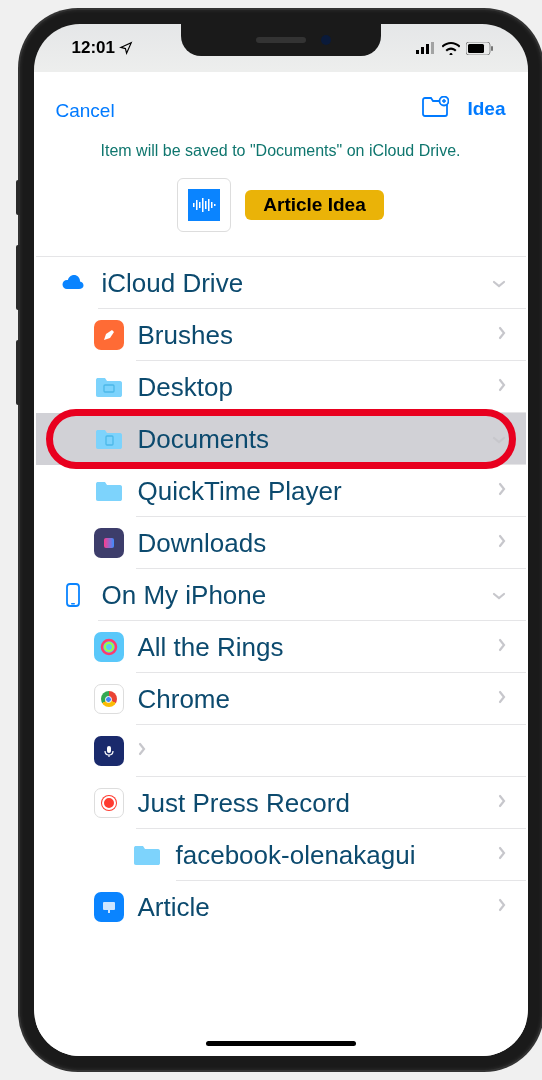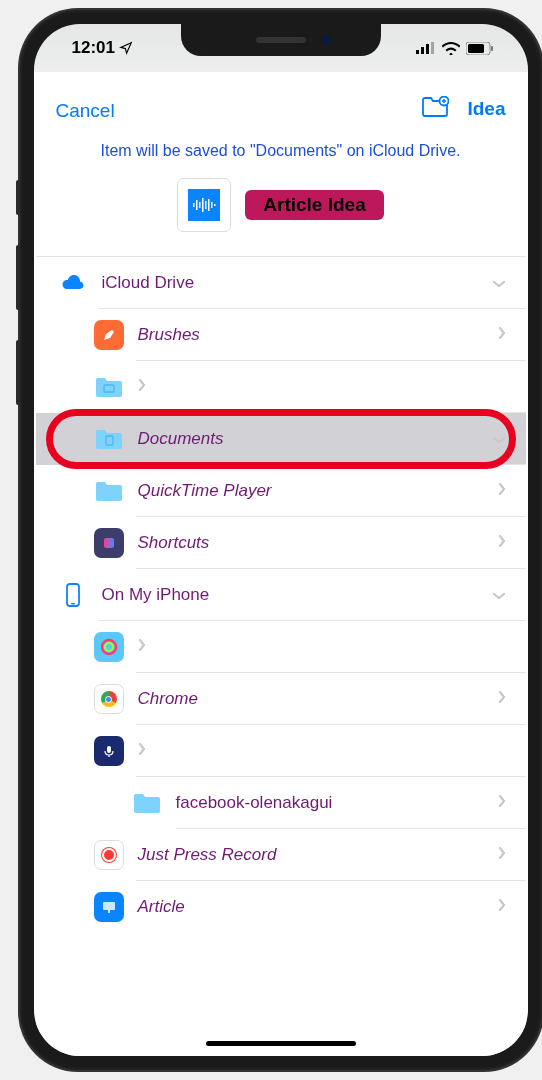--- a/index.html
+++ b/index.html
@@ -161,21 +161,21 @@
       cursor: pointer;
     }
     
     .nav-button.bold {
       font-weight: 600;
     }
     
     .save-info {
       text-align: center;
       font-size: 16px;
-      color: #1d4ed8;
+      color: #0f766e;
       padding: 8px 20px 18px;
     }
     
     .file-preview {
       display: flex;
       justify-content: center;
       align-items: center;
       gap: 14px;
       padding-bottom: 24px;
     }
@@ -196,21 +196,21 @@
       height: 32px;
       background: #0a84ff;
       display: flex;
       align-items: center;
       justify-content: center;
       color: #fff;
       font-size: 10px;
     }
     
     .file-name-chip {
-      background: #be185d;
+      background: #eab308;
       padding: 4px 18px;
       border-radius: 6px;
       font-size: 19px;
       font-weight: 600;
     }
     
     .file-list {
       border-top: 1px solid #e5e5e7;
       overflow-y: auto;
       height: calc(100% - 210px);
@@ -223,21 +223,20 @@
       position: relative;
       cursor: pointer;
     }
     
     .list-row.location-row {
       padding-left: 22px;
     }
     
     .list-row.folder-row {
       padding-left: 58px;
-      font-style: italic;
     }
     
     .list-row.subfolder-row {
       padding-left: 96px;
     }
     
     .list-row .row-border {
       position: absolute;
       bottom: 0;
       right: 0;
@@ -261,22 +260,22 @@
       width: 30px;
       height: 30px;
       display: flex;
       align-items: center;
       justify-content: center;
       margin-right: 14px;
       flex-shrink: 0;
     }
     
     .row-label {
-      font-size: 17px;
-      color: #701a75;
+      font-size: 26px;
+      color: #0c4a6e;
       flex: 1;
     }
     
     .row-chevron {
       margin-right: 20px;
       color: #c7c7cc;
       flex-shrink: 0;
     }
     
     .selected-row {
@@ -449,20 +448,21 @@
     <div class="row-border"></div>
   </div>
           <div class="list-row folder-row ">
 
     <div class="row-icon">
               <svg class="folder-icon" viewBox="0 0 30 24">
     <path d="M2 5 C2 3.5 3 3 4 3 L11 3 L13 6 L26 6 C27.5 6 28 7 28 8 L28 20 C28 21.5 27 22 26 22 L4 22 C2.5 22 2 21 2 20 Z" fill="#7dd3fc"></path>
     <rect x="10" y="10" width="10" height="7" rx="1" fill="none" stroke="#4cb8e8" stroke-width="1.3"></rect>
   </svg>
             </div>
+    <div class="row-label">Desktop</div>
     <div class="row-chevron"><svg width="8" height="14" viewBox="0 0 8 14" fill="none" stroke="#c7c7cc" stroke-width="2.2" stroke-linecap="round">
                 <path d="M2 2l4 5-4 5"></path>
               </svg></div>
     <div class="row-border"></div>
   </div>
           <div class="list-row folder-row selected-row">
     <div class="highlight-ring"></div>
     <div class="row-icon">
               <svg class="folder-icon" viewBox="0 0 30 24">
     <path d="M2 5 C2 3.5 3 3 4 3 L11 3 L13 6 L26 6 C27.5 6 28 7 28 8 L28 20 C28 21.5 27 22 26 22 L4 22 C2.5 22 2 21 2 20 Z" fill="#7dd3fc"></path>
@@ -497,21 +497,21 @@
                   <rect x="3" y="3" width="10" height="10" rx="2" fill="url(#sg)"></rect>
                   <defs>
                     <linearGradient id="sg">
                       <stop offset="0" stop-color="#ff3b8d"></stop>
                       <stop offset="1" stop-color="#3b8dff"></stop>
                     </linearGradient>
                   </defs>
                 </svg>
               </div>
             </div>
-    <div class="row-label">Shortcuts</div>
+    <div class="row-label">Downloads</div>
     <div class="row-chevron"><svg width="8" height="14" viewBox="0 0 8 14" fill="none" stroke="#c7c7cc" stroke-width="2.2" stroke-linecap="round">
                 <path d="M2 2l4 5-4 5"></path>
               </svg></div>
     <div class="row-border"></div>
   </div>
           <div class="list-row location-row">
     <div class="row-icon phone-icon">
               <svg viewBox="0 0 28 28" width="20" height="28">
     <rect x="8" y="3" width="12" height="22" rx="3" fill="none" stroke="#0a84ff" stroke-width="1.8"></rect>
     <rect x="12" y="22" width="4" height="1.5" rx="0.7" fill="#0a84ff"></rect>
@@ -526,20 +526,21 @@
           <div class="list-row folder-row ">
 
     <div class="row-icon">
               <div class="app-icon" style="background:#5ac8fa;">
                 <svg width="18" height="18" viewBox="0 0 18 18">
                   <circle cx="9" cy="9" r="7" fill="none" stroke="#ff3b6b" stroke-width="2.5"></circle>
                   <circle cx="9" cy="9" r="4" fill="none" stroke="#9dff3b" stroke-width="2"></circle>
                 </svg>
               </div>
             </div>
+    <div class="row-label">All the Rings</div>
     <div class="row-chevron"><svg width="8" height="14" viewBox="0 0 8 14" fill="none" stroke="#c7c7cc" stroke-width="2.2" stroke-linecap="round">
                 <path d="M2 2l4 5-4 5"></path>
               </svg></div>
     <div class="row-border"></div>
   </div>
           <div class="list-row folder-row ">
 
     <div class="row-icon">
               <div class="app-icon" style="background:#ffffff;border:1px solid #ddd;">
                 <div style="width:16px;height:16px;border-radius:50%;background:conic-gradient(#ea4335 0 120deg,#fbbc05 120deg 240deg,#34a853 240deg);display:flex;align-items:center;justify-content:center;">
@@ -561,42 +562,42 @@
                   <rect x="5" y="2" width="4" height="7" rx="2" fill="#fff"></rect>
                   <path d="M3 7c0 2.5 1.8 4 4 4s4-1.5 4-4M7 11v2" stroke="#fff" stroke-width="1.2" fill="none"></path>
                 </svg>
               </div>
             </div>
     <div class="row-chevron"><svg width="8" height="14" viewBox="0 0 8 14" fill="none" stroke="#c7c7cc" stroke-width="2.2" stroke-linecap="round">
                 <path d="M2 2l4 5-4 5"></path>
               </svg></div>
     <div class="row-border"></div>
   </div>
-          <div class="list-row subfolder-row ">
-
-    <div class="row-icon">
-              <svg class="folder-icon" viewBox="0 0 30 24">
-    <path d="M2 5 C2 3.5 3 3 4 3 L11 3 L13 6 L26 6 C27.5 6 28 7 28 8 L28 20 C28 21.5 27 22 26 22 L4 22 C2.5 22 2 21 2 20 Z" fill="#7dd3fc"></path>
-
-  </svg>
-            </div>
-    <div class="row-label">facebook-olenakagui</div>
-    <div class="row-chevron"><svg width="8" height="14" viewBox="0 0 8 14" fill="none" stroke="#c7c7cc" stroke-width="2.2" stroke-linecap="round">
-                <path d="M2 2l4 5-4 5"></path>
-              </svg></div>
-    <div class="row-border"></div>
-  </div>
           <div class="list-row folder-row ">
 
     <div class="row-icon">
               <div class="app-icon" style="background:#ffffff;border:1px solid #ddd;">
                 <div style="width:14px;height:14px;border-radius:50%;background:#ff3b30;border:2px solid #fff;box-shadow:0 0 0 1px #ff3b30"></div>
               </div>
             </div>
     <div class="row-label">Just Press Record</div>
+    <div class="row-chevron"><svg width="8" height="14" viewBox="0 0 8 14" fill="none" stroke="#c7c7cc" stroke-width="2.2" stroke-linecap="round">
+                <path d="M2 2l4 5-4 5"></path>
+              </svg></div>
+    <div class="row-border"></div>
+  </div>
+          <div class="list-row subfolder-row ">
+
+    <div class="row-icon">
+              <svg class="folder-icon" viewBox="0 0 30 24">
+    <path d="M2 5 C2 3.5 3 3 4 3 L11 3 L13 6 L26 6 C27.5 6 28 7 28 8 L28 20 C28 21.5 27 22 26 22 L4 22 C2.5 22 2 21 2 20 Z" fill="#7dd3fc"></path>
+
+  </svg>
+            </div>
+    <div class="row-label">facebook-olenakagui</div>
     <div class="row-chevron"><svg width="8" height="14" viewBox="0 0 8 14" fill="none" stroke="#c7c7cc" stroke-width="2.2" stroke-linecap="round">
                 <path d="M2 2l4 5-4 5"></path>
               </svg></div>
     <div class="row-border"></div>
   </div>
           <div class="list-row folder-row ">
 
     <div class="row-icon">
               <div class="app-icon" style="background:#0a84ff;">
                 <svg width="16" height="16" viewBox="0 0 16 16">

